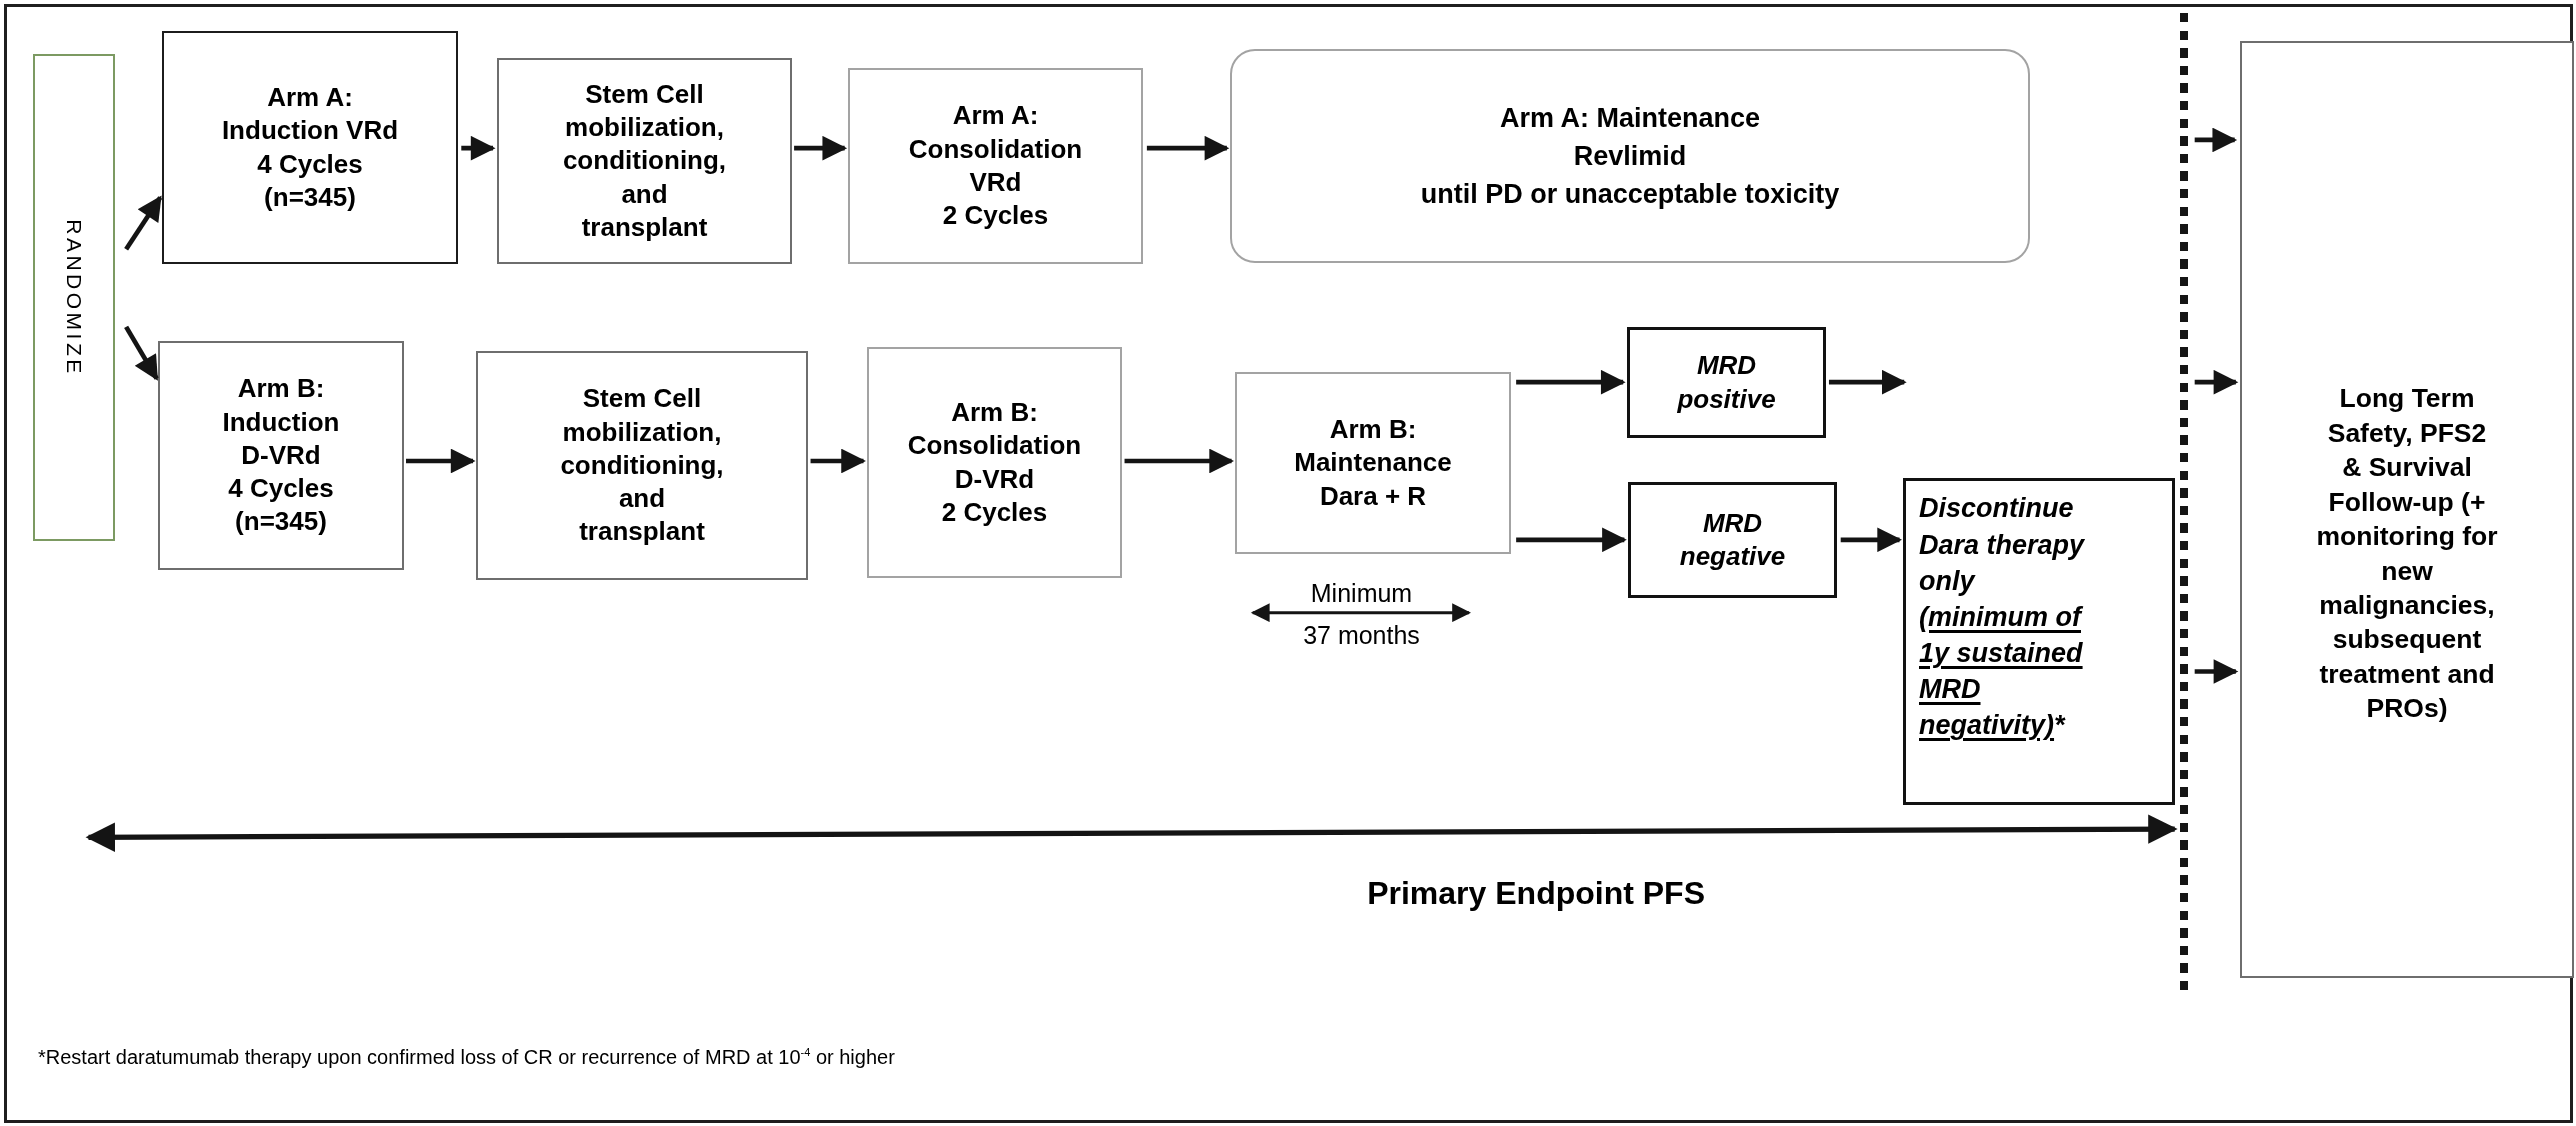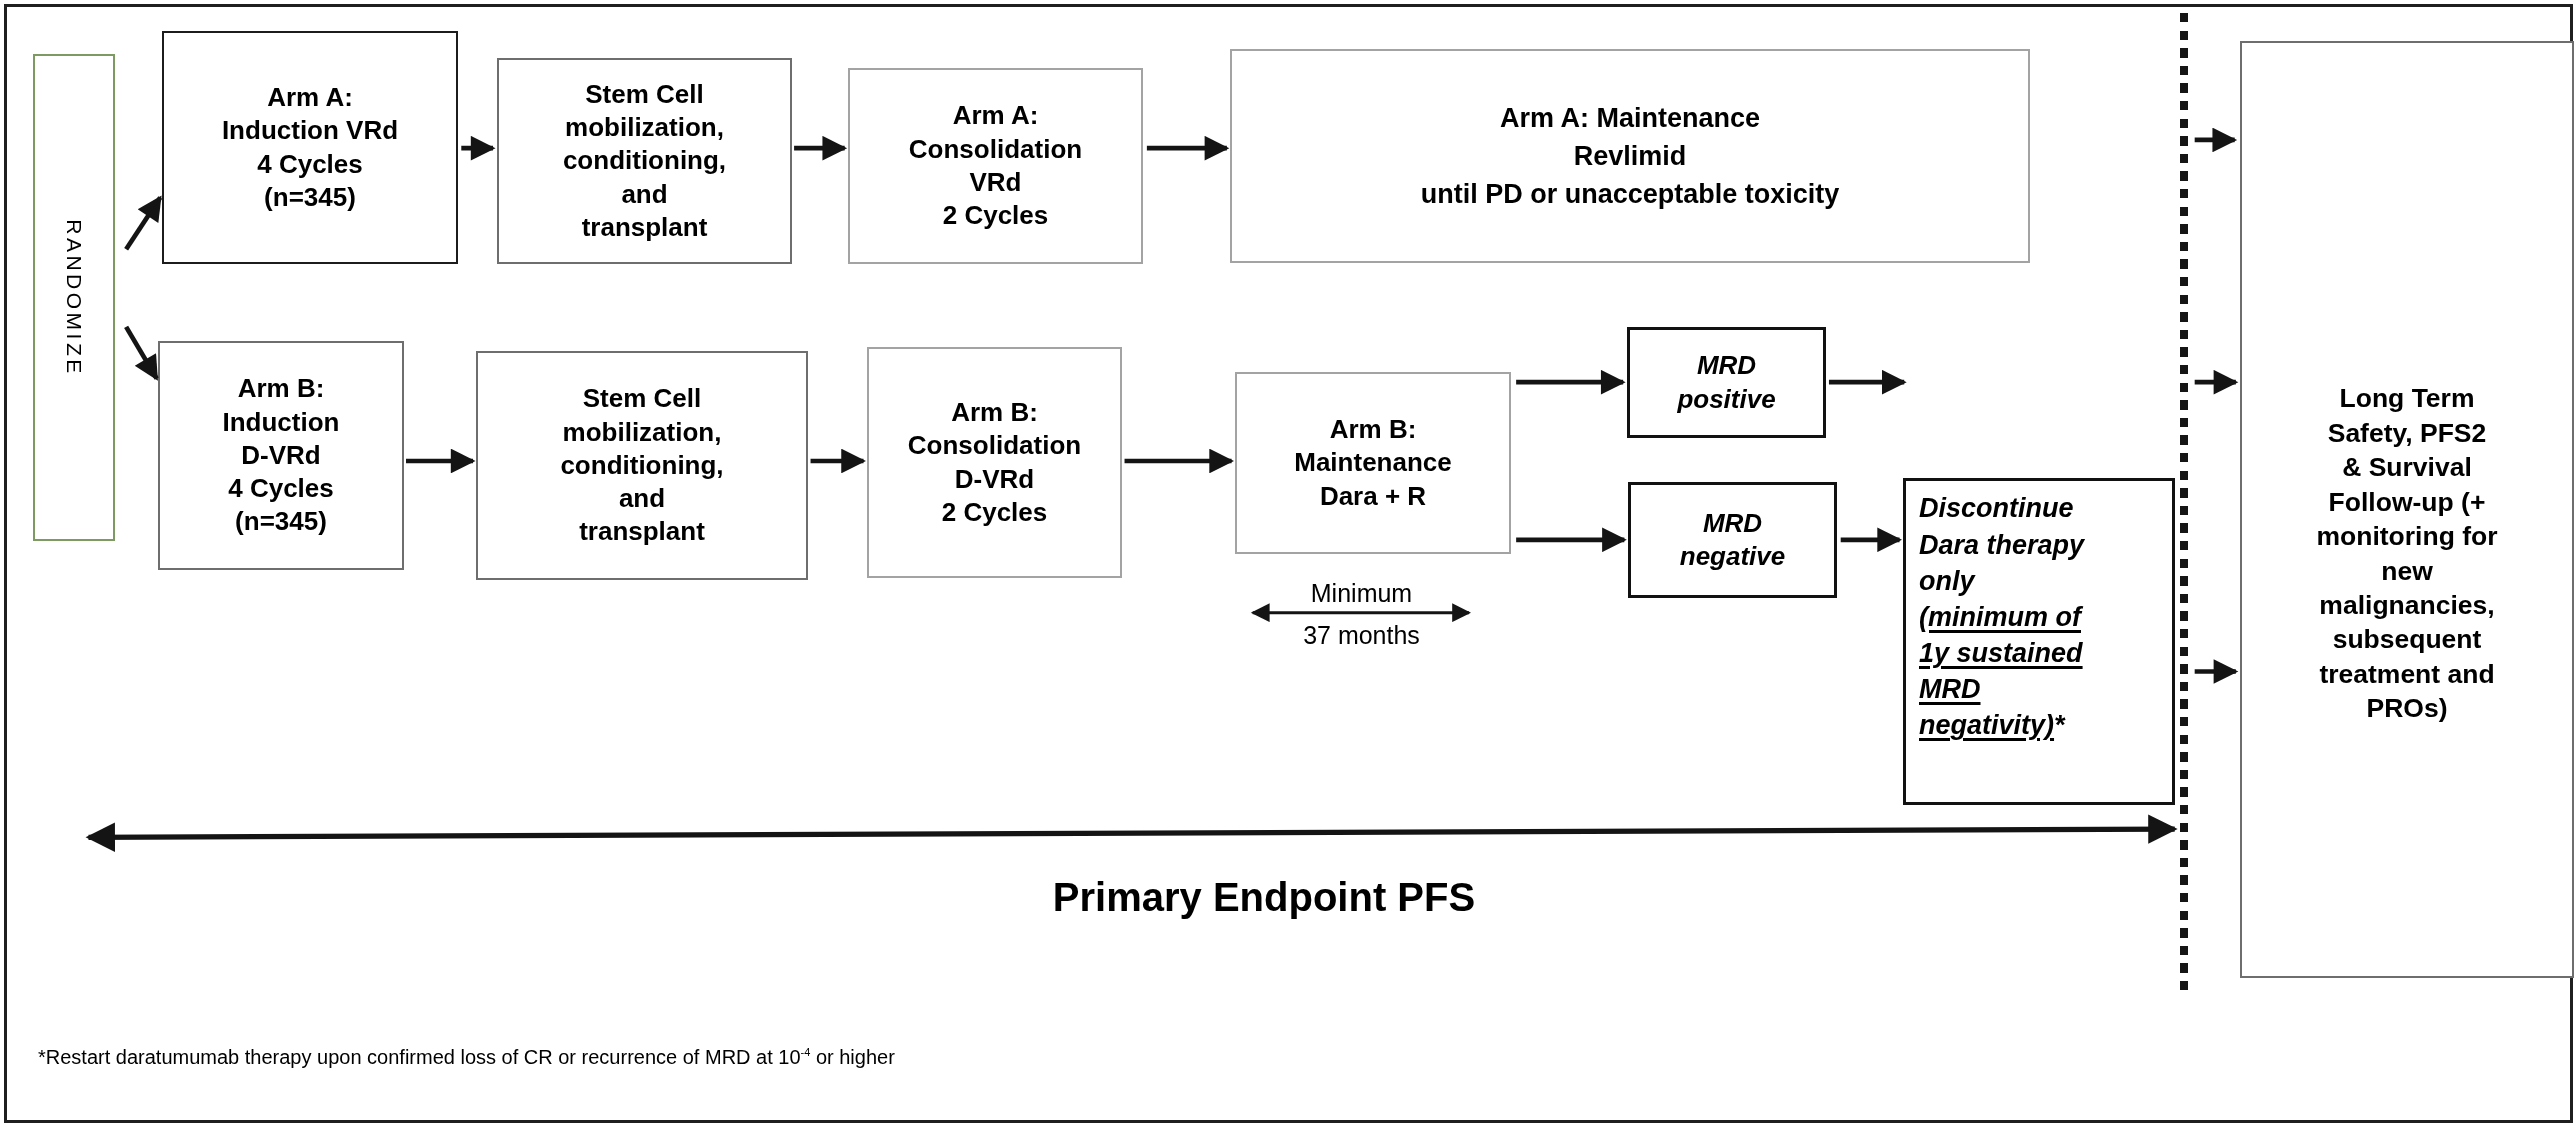--- a/index.html
+++ b/index.html
@@ -34,21 +34,21 @@
   .discontinue{align-items:flex-start;justify-content:flex-start;text-align:left;padding:9.4px 5.9px 5.9px 13px;}
   .discontinue .txt{font-size:27px;line-height:1.34;}
   .discontinue .u{text-decoration:underline;text-decoration-thickness:2.9px;text-underline-offset:3.5px;}
   .followup{padding-top:88px;}
   .followup .txt{font-size:26.5px;line-height:1.3;}
   .dotted-line{
     position:absolute;left:2180px;top:13px;width:7.6px;height:979px;
     background:repeating-linear-gradient(180deg,#151515 0 9.4px,rgba(0,0,0,0) 9.4px 17.6px);
   }
   .small-label{position:absolute;font-size:25px;font-weight:400;text-align:center;}
-  .pfs-label{position:absolute;left:823px;top:875px;width:882px;text-align:center;font-size:40px;font-weight:700;}
+  .pfs-label{position:absolute;left:823px;top:875px;width:882px;text-align:right;font-size:32px;font-weight:700;}
   .footnote{position:absolute;left:38px;top:1046px;font-size:20px;font-weight:400;}
   .footnote sup{font-size:0.55em;vertical-align:super;}
   svg.arrows{position:absolute;left:0;top:0;z-index:3;pointer-events:none;}
 </style>
 </head>
 <body>
 
 <div class="canvas">
   <div class="frame"></div>
 
@@ -101,21 +101,21 @@
 conditioning,
 and
 transplant</div>
   </div>
   <div class="box b-lgray" style="left:848px;top:68px;width:295px;height:196px;">
     <div class="txt">Arm A:
 Consolidation
 VRd
 2 Cycles</div>
   </div>
-  <div class="box b-lgray maint-a" style="left:1230px;top:49px;width:800px;height:214px;">
+  <div class="box b-lgray maint-a" style="left:1230px;top:49px;width:800px;height:214px;border-radius:25px;">
     <div class="txt">Arm A: Maintenance
 Revlimid
 until PD or unacceptable toxicity</div>
   </div>
 
   <div class="box b-gray" style="left:158px;top:341px;width:246px;height:229px;">
     <div class="txt">Arm B:
 Induction
 D-VRd
 4 Cycles

